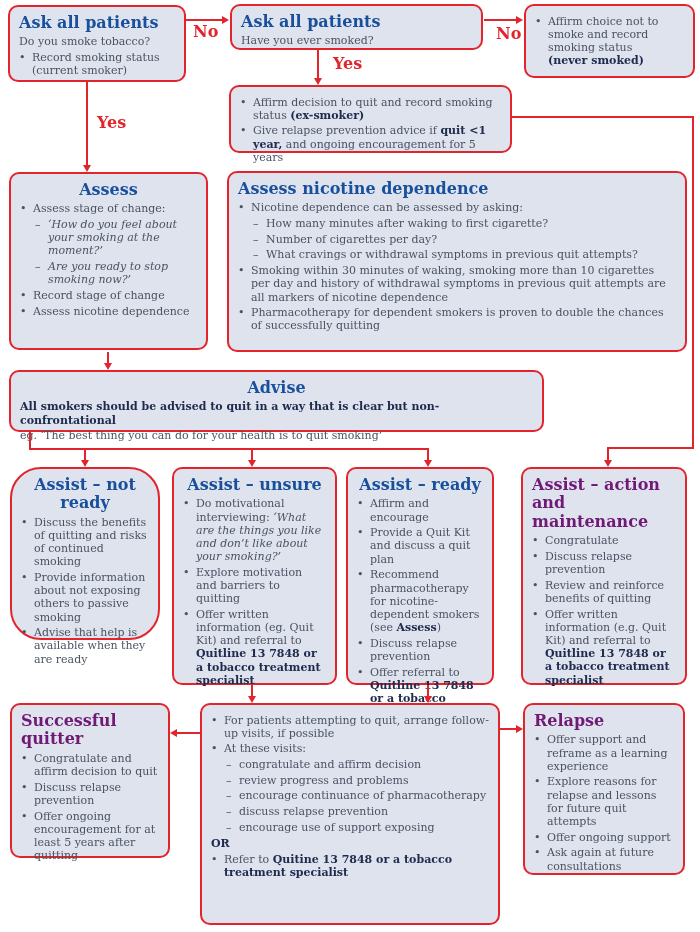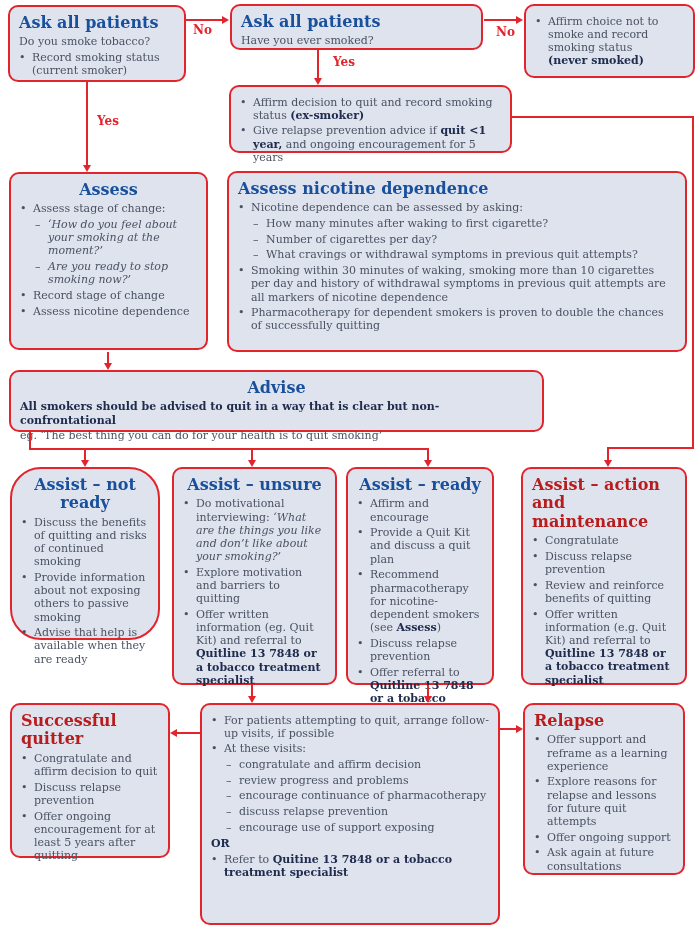--- a/index.html
+++ b/index.html
@@ -8,31 +8,31 @@
     font-family:"DejaVu Serif", serif;
   }
   #canvas{position:absolute;left:0;top:0;width:700px;height:932px;}
   .box{
     position:absolute;box-sizing:border-box;
     background:#dee3ee;border:2px solid #e2242d;border-radius:10px;
     padding:6px 9px;color:#4a5262;font-size:11px;line-height:1.2;
   }
   .box-title{font-weight:bold;font-size:16px;margin:1px 0 3px 0;line-height:1.15;}
   .t-blue{color:#19509c}
-  .t-navy{color:#b91c1c}
+  .t-navy{color:#701a75}
   .t-center{text-align:center}
   .item{display:flex;margin:2.5px 0;}
   .item.p{display:block;margin:2px 0;}
   .item.or{display:block;font-weight:bold;color:#202c4e;margin:3px 0 2px 0;}
   .marker{flex:none;width:13px;}
   .item.dash{padding-left:15px;}
   .b{font-weight:bold;color:#202c4e;}
   .i{font-style:italic;}
   .line{position:absolute;background:#e2242d;}
-  .lbl{position:absolute;color:#e2242d;font-weight:bold;font-size:12px;line-height:1;}
+  .lbl{position:absolute;color:#e2242d;font-weight:bold;font-size:16px;line-height:1;}
   .ah{position:absolute;width:0;height:0;}
   .ah-d{border-left:4px solid transparent;border-right:4px solid transparent;border-top:7px solid #e2242d;}
   .ah-r{border-top:4px solid transparent;border-bottom:4px solid transparent;border-left:7px solid #e2242d;}
   .ah-l{border-top:4px solid transparent;border-bottom:4px solid transparent;border-right:7px solid #e2242d;}
   
   #b1{left:8px;top:5px;width:178px;height:77px;}
   #b2{left:230px;top:4px;width:253px;height:46px;}
   #b3{left:524px;top:4px;width:171px;height:74px;}
   #b4{left:229px;top:85px;width:283px;height:68px;}
   #b5{left:9px;top:172px;width:199px;height:178px;}

